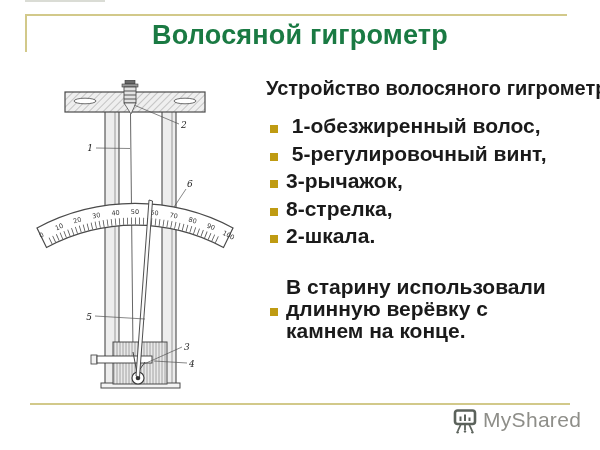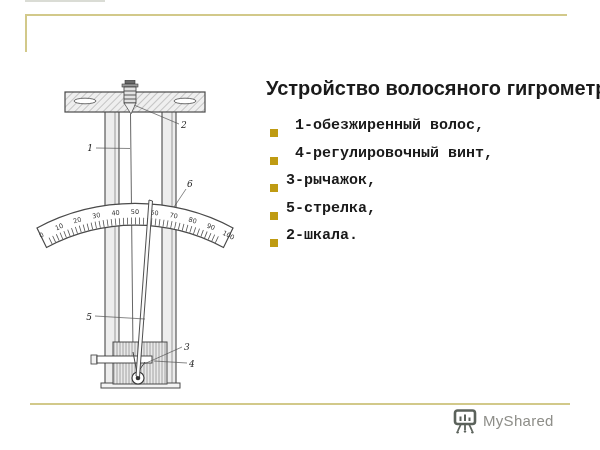--- a/index.html
+++ b/index.html
@@ -17,45 +17,46 @@
     color:#1a7a43;font-size:27px;font-weight:bold;letter-spacing:.2px;
   }
   .diagram-wrap{position:absolute;left:35px;top:80px;width:200px;height:315px;}
   .content{position:absolute;left:266px;top:76px;width:326px;color:#1a1a1a;}
   .heading{
     font-size:20px;font-weight:bold;line-height:25px;
     width:330px;padding-left:26px;text-indent:-26px;white-space:pre-wrap;
   }
   ul.bullets{list-style:none;margin:14px 0 0 0;padding:0;}
   ul.bullets li{
-    display:flex;align-items:flex-end;
-    font-size:15px;font-weight:bold;line-height:22px;margin-bottom:5.5px;font-family:Liberation Mono, monospace;
+    display:flex;align-items:center;
+    font-size:21px;font-weight:bold;line-height:22px;margin-bottom:5.5px;
   }
   .marker{flex:0 0 auto;width:8px;height:8px;background:#bf9b12;margin:6px 8px 0 4px;}
   .btxt{white-space:pre-wrap;}
   li.note{margin-top:29px;line-height:26px;}
   li.note .btxt{width:284px;}
   .footer-logo{
     position:absolute;left:452px;top:405px;height:30px;
     display:flex;align-items:center;gap:5px;cursor:pointer;
   }
-  .brand-text{font-size:15px;color:#8e8e89;letter-spacing:.3px;}
+  .brand-text{font-size:21px;color:#8e8e89;letter-spacing:.3px;}
   svg text.num{font-size:6.5px;fill:#333;font-family:"DejaVu Sans",sans-serif;}
   svg text.lbl{font-size:9px;fill:#222;font-style:italic;font-family:"DejaVu Serif",serif;}
 </style>
 </head>
 <body>
 
 <div class="slide">
 
   <div class="top-artifact"></div>
   <div class="rule rule-top"></div>
   <div class="rule rule-left"></div>
   <div class="rule rule-bottom"></div>
 
+  <div class="title">Волосяной гигрометр</div>
 
   <div class="diagram-wrap">
     <svg width="200" height="315" viewBox="0 0 200 315">
       <defs>
         <pattern id="dhatch" width="5" height="5" patternUnits="userSpaceOnUse" patternTransform="rotate(45)">
           <rect width="5" height="5" fill="#efefef"></rect>
           <line x1="0" y1="0" x2="0" y2="5" stroke="#9a9a9a" stroke-width="1"></line>
         </pattern>
         <pattern id="vhatch" width="3" height="3" patternUnits="userSpaceOnUse">
           <rect width="3" height="3" fill="#e9e9e9"></rect>
@@ -140,33 +141,37 @@
 
   <div class="content">
     <div class="heading">Устройство волосяного гигрометра</div>
     <ul class="bullets">
       <li>
         <span class="marker"></span>
         <span class="btxt"> 1-обезжиренный волос,</span>
       </li>
       <li>
         <span class="marker"></span>
-        <span class="btxt"> 4-регулировочный винт,</span>
+        <span class="btxt"> 5-регулировочный винт,</span>
       </li>
       <li>
         <span class="marker"></span>
         <span class="btxt">3-рычажок,</span>
       </li>
       <li>
         <span class="marker"></span>
-        <span class="btxt">5-стрелка,</span>
+        <span class="btxt">8-стрелка,</span>
       </li>
       <li>
         <span class="marker"></span>
         <span class="btxt">2-шкала.</span>
+      </li>
+      <li class="note">
+        <span class="marker"></span>
+        <span class="btxt">В старину использовали длинную верёвку с камнем на конце.</span>
       </li>
     </ul>
   </div>
 
   <div class="footer-logo">
     <svg width="26" height="27" viewBox="0 0 26 27">
       <rect x="3" y="3.5" width="20" height="13.5" rx="2.5" fill="none" stroke="#5b625b" stroke-width="2.6"></rect>
       <line x1="8.5" y1="9.5" x2="8.5" y2="14" stroke="#5b625b" stroke-width="2"></line>
       <line x1="13" y1="7.5" x2="13" y2="14" stroke="#5b625b" stroke-width="2"></line>
       <line x1="17.5" y1="10.5" x2="17.5" y2="14" stroke="#5b625b" stroke-width="2"></line>

